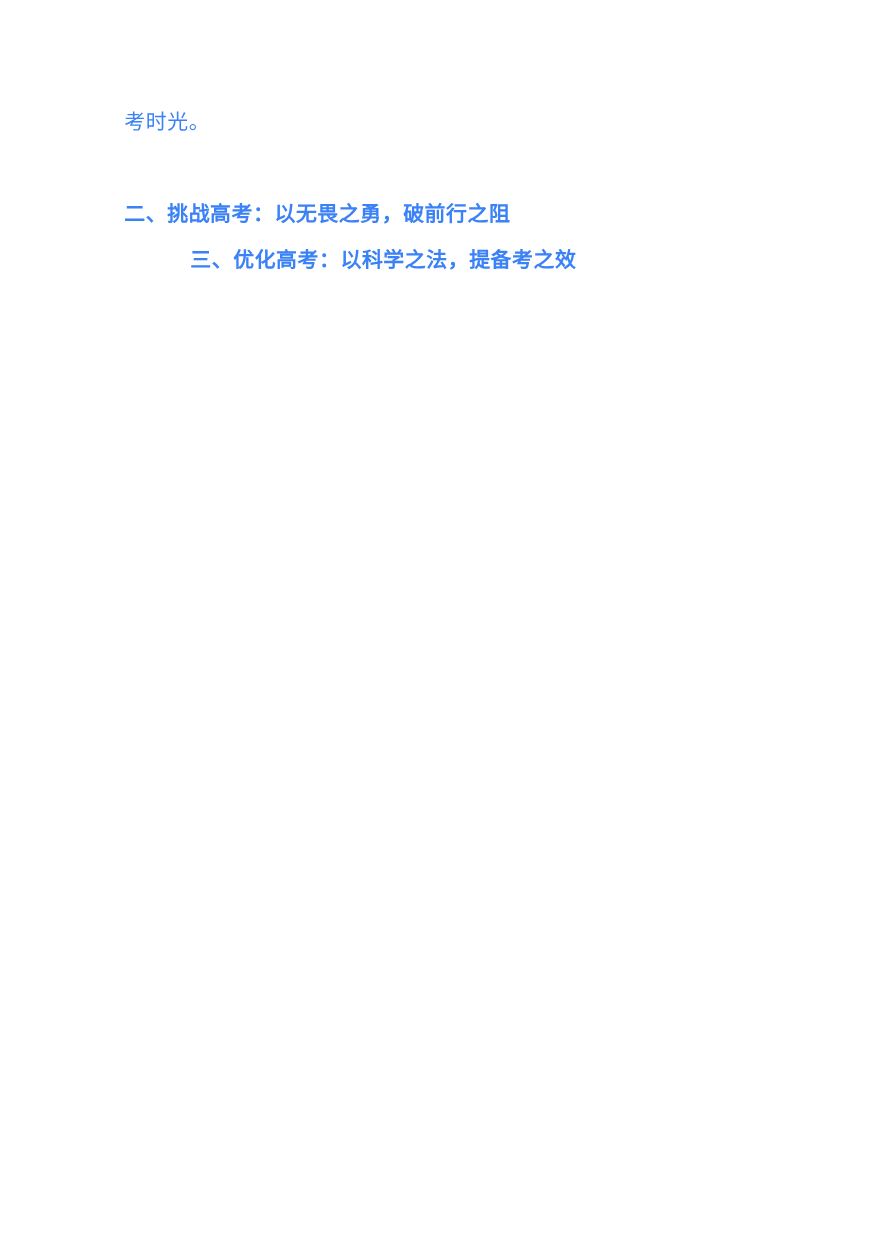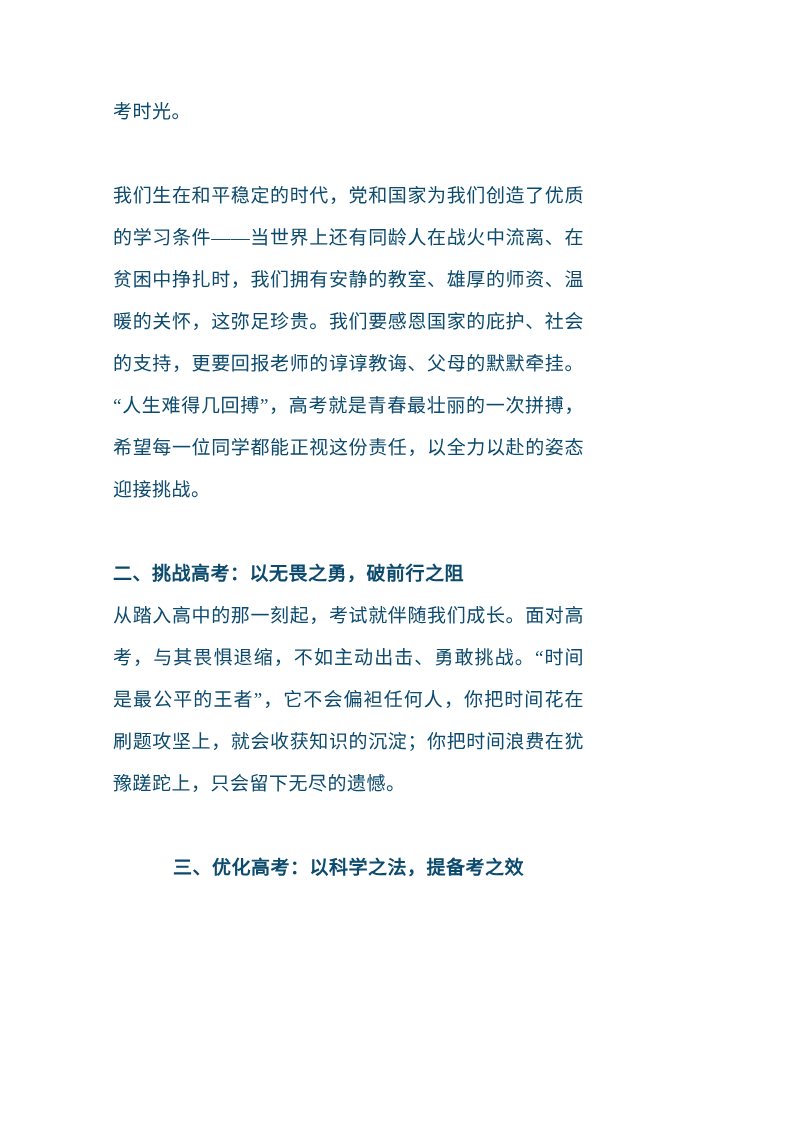--- a/index.html
+++ b/index.html
@@ -8,21 +8,21 @@
     background: #ffffff;
   }
   .page {
     position: relative;
     width: 694px;
     height: 1122px;
     background: #ffffff;
     box-sizing: border-box;
     padding: 91px 110px 0 113px;
     font-family: "Liberation Serif", "DejaVu Serif", serif;
-    color: #0c4a6e;
+    color: #3b82f6;
     overflow: hidden;
   }
   .block {
     font-size: 19px;
     line-height: 42px;
     margin: 0 0 42px 0;
     text-align: justify;
     text-justify: inter-ideograph;
     word-break: break-all;
     letter-spacing: 0.5px;
@@ -36,21 +36,19 @@
     margin-bottom: 0;
     text-align: center;
   }
 </style>
 </head>
 <body>
 
 <div class="page">
   <p class="block">考时光。</p>
 
-  <p class="block">我们生在和平稳定的时代，党和国家为我们创造了优质的学习条件——当世界上还有同龄人在战火中流离、在贫困中挣扎时，我们拥有安静的教室、雄厚的师资、温暖的关怀，这弥足珍贵。我们要感恩国家的庇护、社会的支持，更要回报老师的谆谆教诲、父母的默默牵挂。“人生难得几回搏”，高考就是青春最壮丽的一次拼搏，希望每一位同学都能正视这份责任，以全力以赴的姿态迎接挑战。</p>
 
   <p class="block heading">二、挑战高考：以无畏之勇，破前行之阻</p>
 
-  <p class="block">从踏入高中的那一刻起，考试就伴随我们成长。面对高考，与其畏惧退缩，不如主动出击、勇敢挑战。“时间是最公平的王者”，它不会偏袒任何人，你把时间花在刷题攻坚上，就会收获知识的沉淀；你把时间浪费在犹豫蹉跎上，只会留下无尽的遗憾。</p>
 
 
   <p class="block heading last">三、优化高考：以科学之法，提备考之效</p>
 </div>
 
 </body></html>

